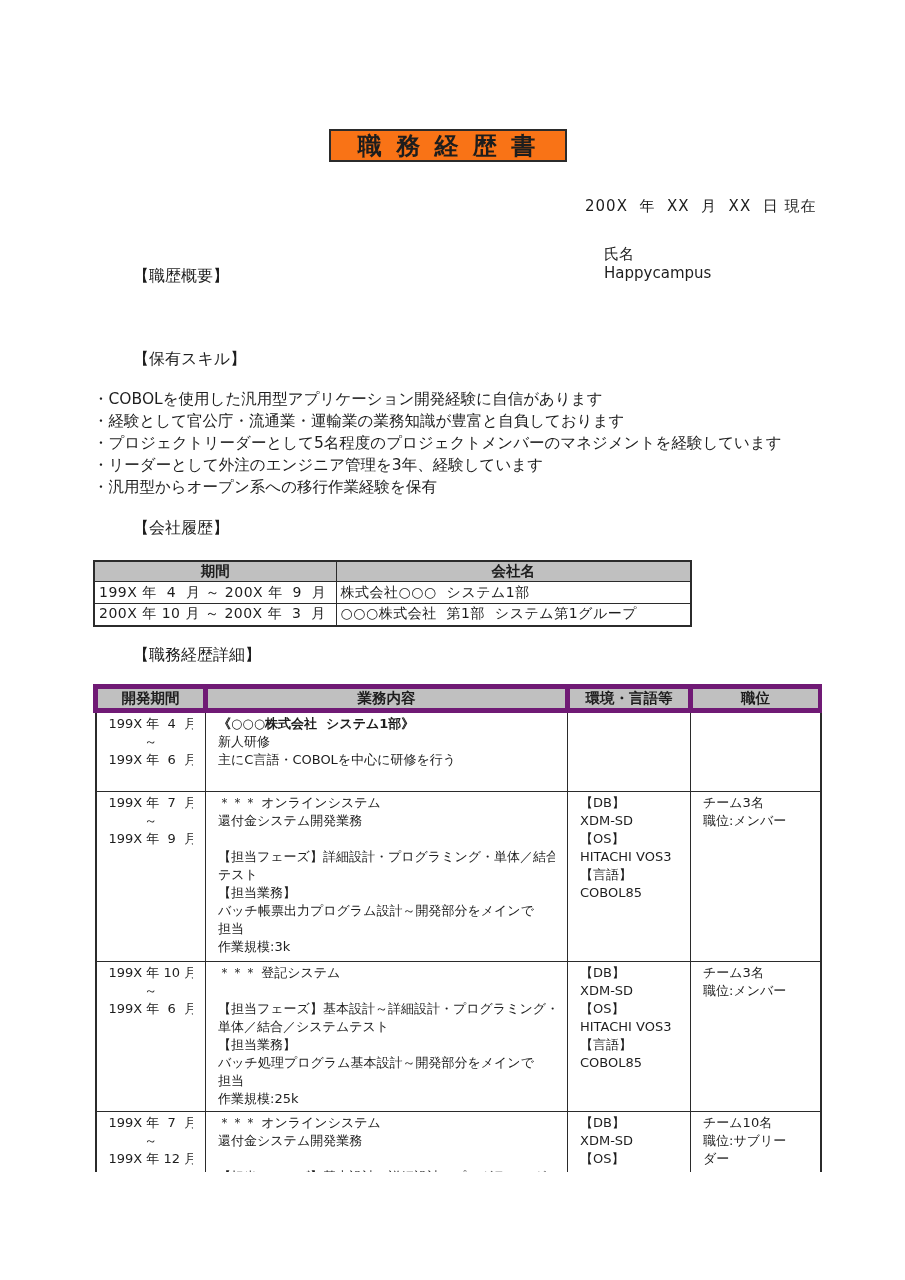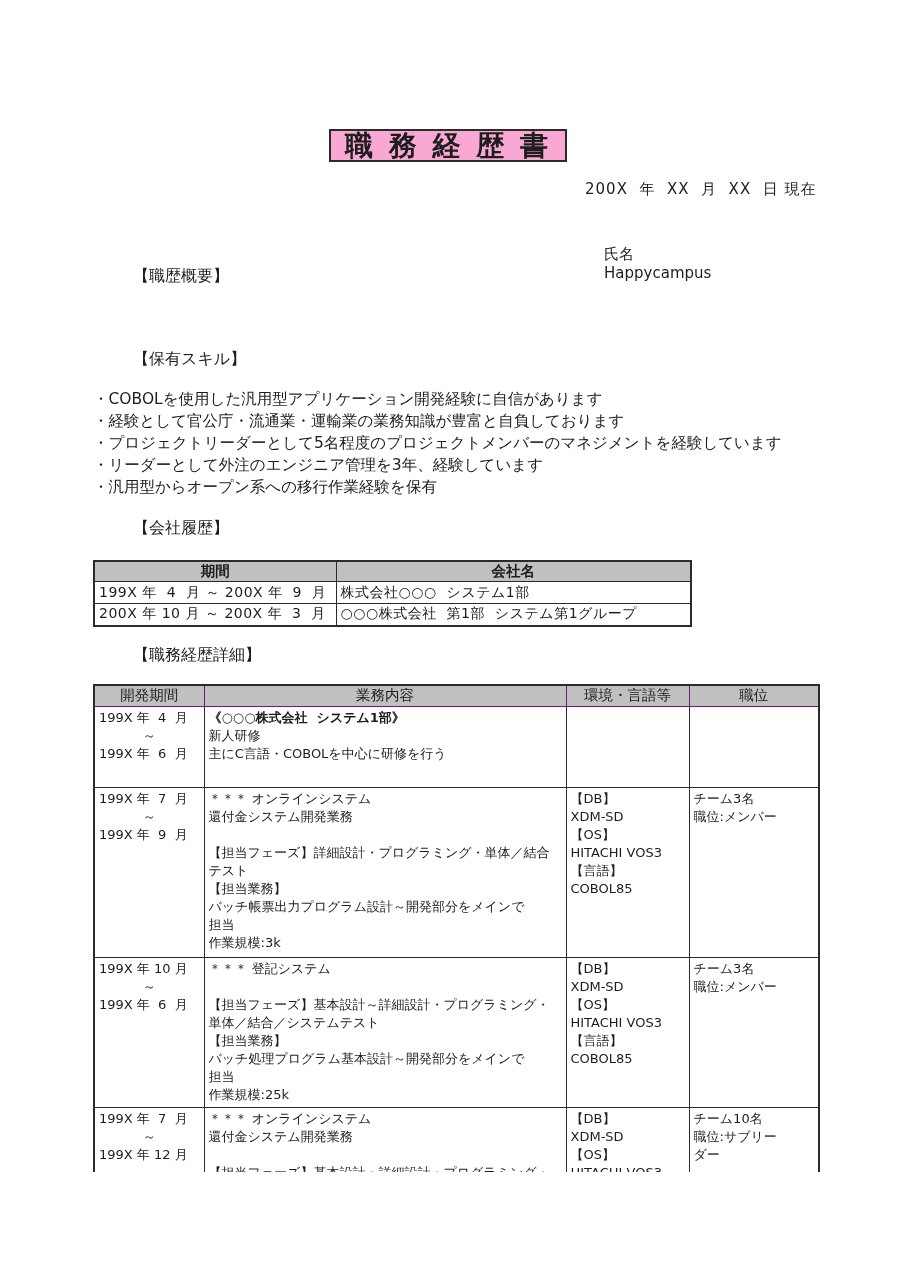--- a/index.html
+++ b/index.html
@@ -11,28 +11,28 @@
     background: #ffffff;
     overflow: hidden;
     font-family: "DejaVu Sans", sans-serif;
     color: #1d1d1d;
   }
   
   .title-box {
     position: absolute;
     left: 329px; top: 129px;
     width: 238px; height: 33px;
-    background: #f9a8d4;
+    background: #f97316;
     border: 2px solid #2b2b2b;
     display: flex; align-items: center; justify-content: center;
-    font-size: 28px; font-weight: bold; letter-spacing: 3px;
+    font-size: 24px; font-weight: bold; letter-spacing: 3px;
     white-space: pre;
   }
   .date-line {
-    position: absolute; left: 585px; top: 180px;
+    position: absolute; left: 585px; top: 197px;
     font-size: 15px; white-space: pre; letter-spacing: 1px;
   }
   .name-line {
     position: absolute; left: 585px; top: 227px;
     font-size: 15px; white-space: pre;
   }
   .name-label { display: inline-block; width: 73px; }
   
   .sec-heading {
     position: absolute; left: 93px;
@@ -74,29 +74,29 @@
     width: 729px; height: 488px;
     overflow: hidden;
   }
   .detail-table {
     width: 725px;
     border-collapse: collapse; table-layout: fixed;
     border: 2px solid #2b2b2b;
   }
   .detail-table th {
     background: #c0c0c0;
-    border: 1px solid #701a75;
-    font-size: 14.5px; font-weight: normal;
+    border: 5px solid #701a75;
+    font-size: 14.5px; font-weight: bold;
     height: 21px; text-align: center;
     overflow: hidden; white-space: pre;
   }
   .detail-table td {
     border: 1px solid #2b2b2b;
     vertical-align: top;
-    padding: 2px 4px;
+    padding: 2px 12px;
     font-size: 13px;
     overflow: hidden;
   }
   .detail-table th + th, .detail-table td + td { border-left: 1px dashed #3a3a3a; }
   .detail-table tbody tr:nth-child(1) td { height: 81px; }
   .detail-table tbody tr:nth-child(2) td { height: 170px; }
   .detail-table tbody tr:nth-child(3) td { height: 150px; }
   .detail-table tbody tr:nth-child(4) td { height: 80px; }
   .cl {
     white-space: pre; overflow: hidden;

